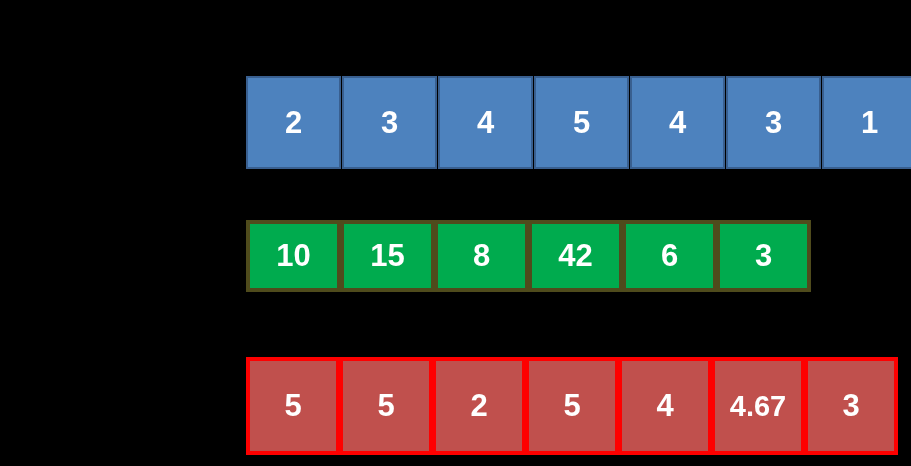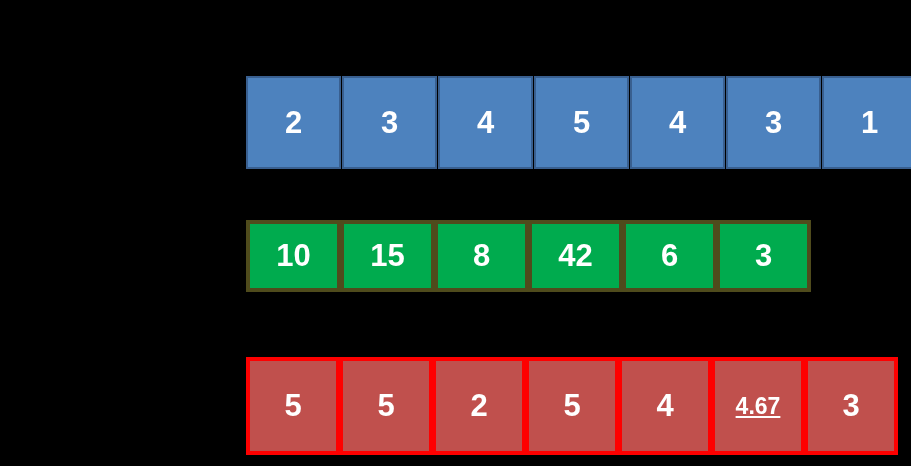--- a/index.html
+++ b/index.html
@@ -76,22 +76,21 @@
   }
   #row-red .cell {
     width: 94px;
     height: 98px;
     background: #c0504d;
     border: 4px solid #fe0000;
     margin-right: -1px;
     font-size: 31px;
   }
   #row-red .cell.small-text {
-    font-size: 23px;
-    text-decoration: underline;
+    font-size: 29px;
   }
 </style>
 </head>
 <body>
 
 <div id="stage">
 
   <div class="array-row" id="row-blue">
     <div class="cell">2</div>
     <div class="cell">3</div>

